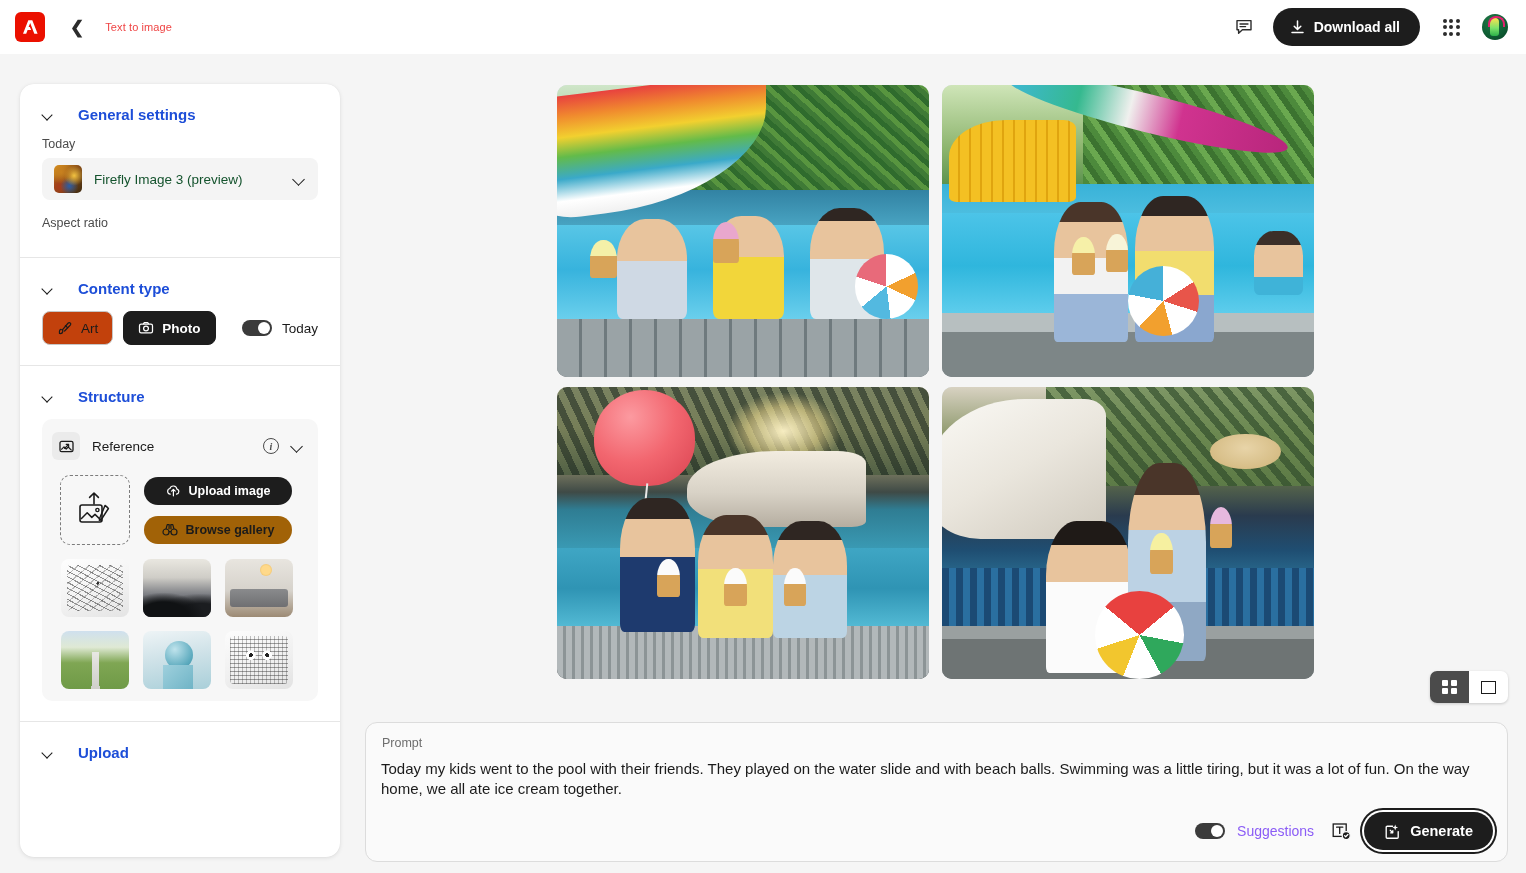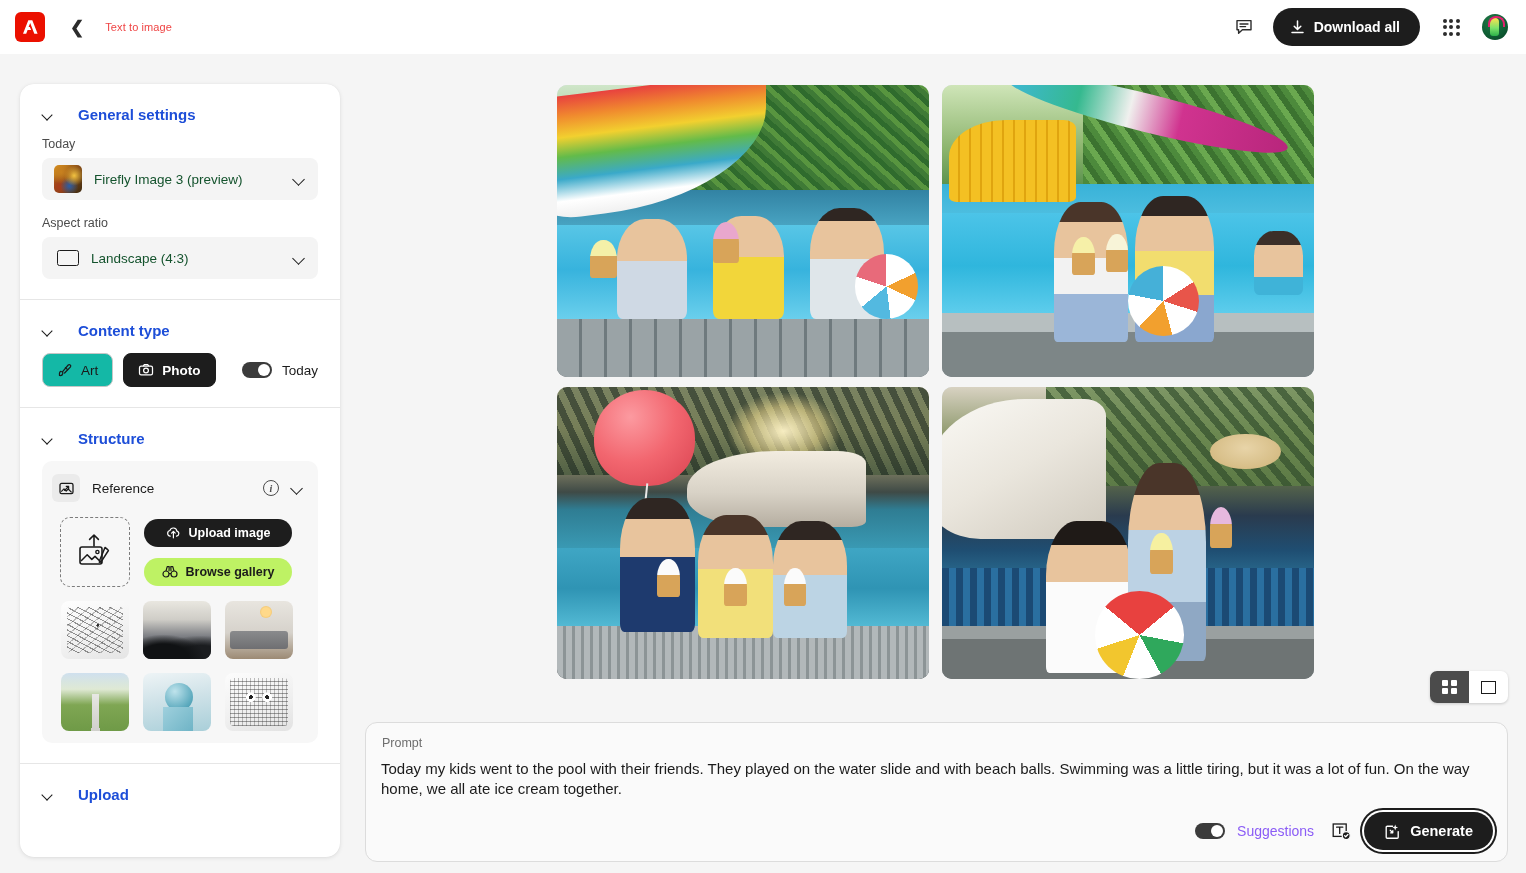--- a/index.html
+++ b/index.html
@@ -105,21 +105,21 @@
     border-right: 1.8px solid #1b1b1b; border-bottom: 1.8px solid #1b1b1b;
     transform: rotate(45deg);
   }
 
   
   #ct-row { display: flex; align-items: center; gap: 10px; }
   .ct-btn {
     height: 34px; border-radius: 8px; display: flex; align-items: center;
     gap: 8px; padding: 0 14px; font-size: 13.5px; cursor: pointer; white-space: nowrap;
   }
-  .ct-btn.off { background: #14b8a6; border: 1px solid #c6c6c6; color: #1b1b1b; }
+  .ct-btn.off { background: #c2410c; border: 1px solid #c6c6c6; color: #1b1b1b; }
   .ct-btn.on { background: #1d1d1d; border: 1px solid #1d1d1d; color: #fff; font-weight: 600; }
   .toggle {
     width: 30px; height: 16px; border-radius: 8px; background: #3b3b3b;
     position: relative; cursor: pointer; flex: none;
   }
   .toggle::after {
     content:''; position: absolute; right: 2px; top: 2px;
     width: 12px; height: 12px; border-radius: 50%; background: #fff;
   }
   .toggle-label { font-size: 13.5px; color: #1b1b1b; }
@@ -143,21 +143,21 @@
     width: 70px; height: 70px; border: 1.8px dashed #7c7c7c; border-radius: 10px;
     display: flex; align-items: center; justify-content: center; cursor: pointer; flex: none;
   }
   #upload-btns { display: flex; flex-direction: column; gap: 11px; }
   .up-btn {
     width: 148px; height: 28px; border-radius: 14px;
     display: flex; align-items: center; justify-content: center; gap: 8px;
     font-size: 12.5px; font-weight: 700; cursor: pointer;
   }
   .up-btn.dark { background: #1d1d1d; color: #fff; }
-  .up-btn.light { background: #bef264; color: #1b1b1b; }
+  .up-btn.light { background: #a16207; color: #1b1b1b; }
   #thumb-grid {
     display: grid; grid-template-columns: repeat(3, 68px); gap: 14px;
     margin-left: 9px;
   }
   .ref-thumb {
     width: 68px; height: 58px; border-radius: 8px; cursor: pointer; overflow: hidden;
     position: relative; background: #ddd;
   }
   #th0 { background: linear-gradient(160deg,#fefefe 0%,#f2f2f2 55%,#e4e4e4 100%); }
   #th0::after { content:''; position:absolute; inset:6px;
@@ -399,25 +399,20 @@
     </div>
 
     <div class="field-label">Today</div>
     <div class="select-row">
       <span class="model-thumb"></span>
       <span class="select-label">Firefly Image 3 (preview)</span>
       <span class="chev-sm"></span>
     </div>
 
     <div class="field-label">Aspect ratio</div>
-    <div class="select-row">
-      <span class="ratio-icon"></span>
-      <span class="select-label">Landscape (4:3)</span>
-      <span class="chev-sm"></span>
-    </div>
   </div>
 
   <div class="section">
     <div class="sec-head">
       <span class="chev"></span>
       <span>Content type</span>
     </div>
     <div id="ct-row">
       <div class="ct-btn off">
         <span>

